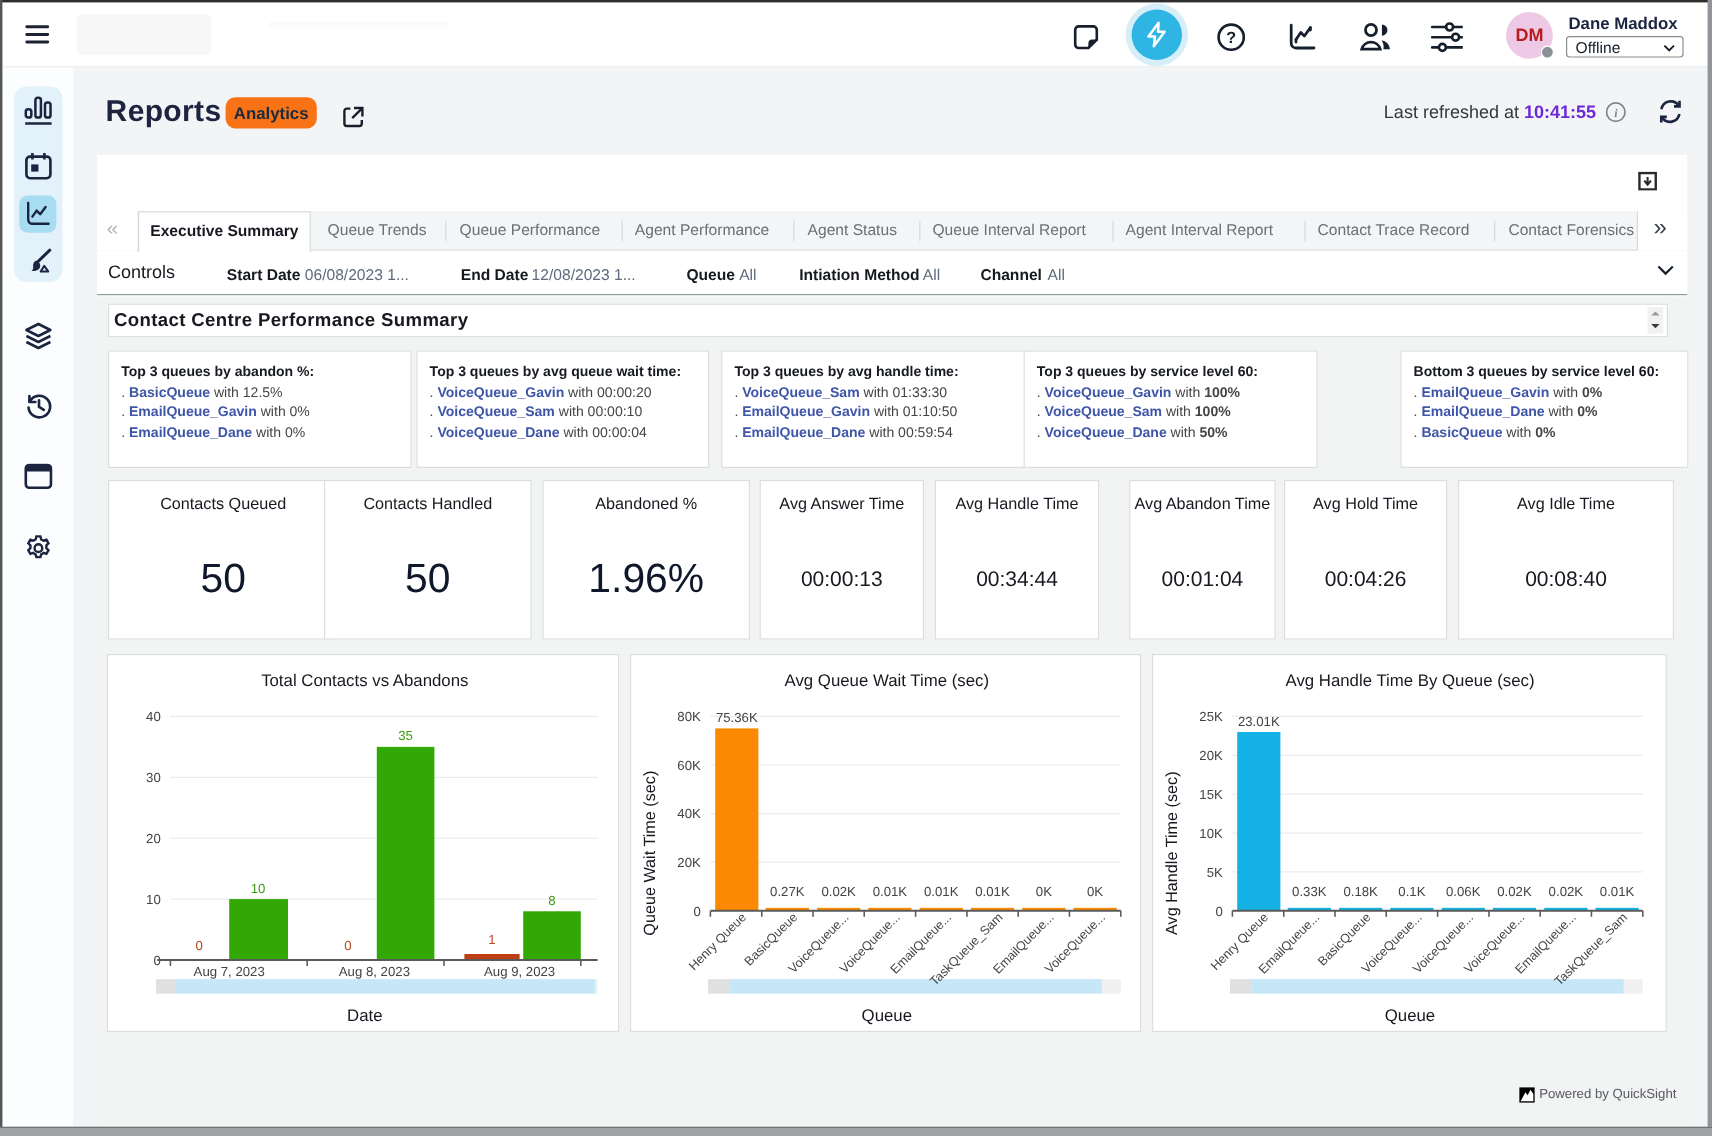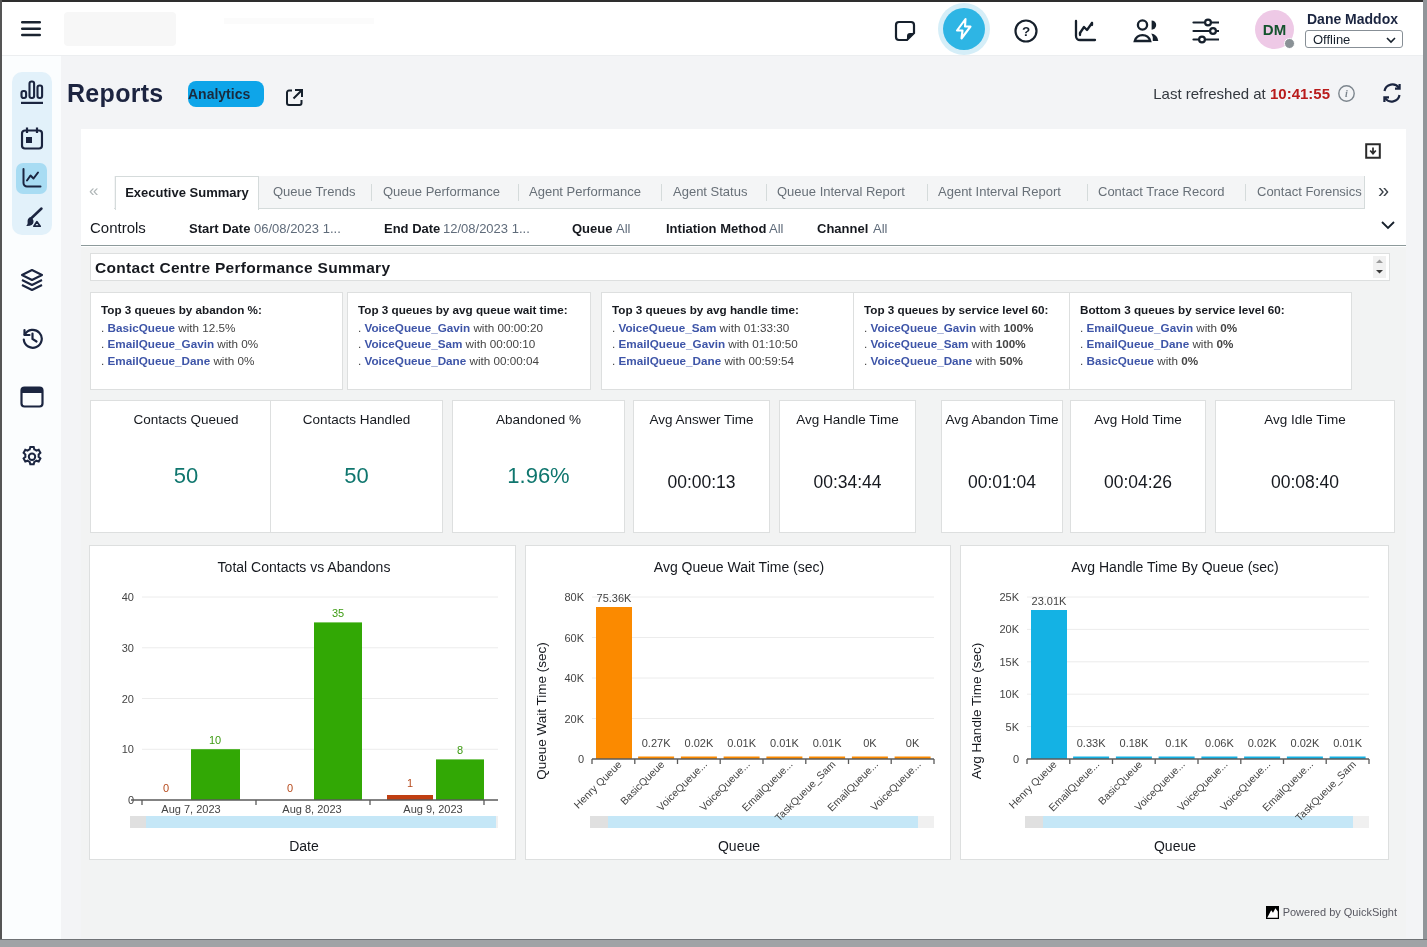--- a/index.html
+++ b/index.html
@@ -13,25 +13,25 @@
 #frame-bottom { position:absolute; left:0; bottom:0; width:1427px; height:8px; background:#a0a3a6; border-top:1px solid #6f7275; z-index:50; }
 
 #topbar { position:absolute; left:2px; top:2px; width:1421px; height:54px; background:#ffffff; z-index:10; border-bottom:1px solid #eceef0; }
 
 #sidebar { position:absolute; left:2px; top:56px; width:59px; height:883px; background:#fbfdfe; z-index:9; }
 #sbgroup { position:absolute; left:10px; top:16px; width:40px; height:163px; background:#e2f1fa; border-radius:10px; }
 .sbicon { position:absolute; left:50%; transform:translateX(-50%); }
 #sbsel { position:absolute; left:14px; top:107px; width:31px; height:31px; background:#a8dcf3; border-radius:7px; }
 
 #main { position:absolute; left:61px; top:56px; width:1345px; height:883px; background:#f3f4f6; }
-#reports-title { position:absolute; left:6px; top:23px; font-size:25px; font-weight:bold; color:#1c2440; letter-spacing:0.3px; }
-#chip { position:absolute; left:127px; top:25px; width:76px; height:26px; background:#0ea5e9; border-radius:8px; line-height:26px; font-size:14px; font-weight:bold; color:#1a2b3e; }
+#reports-title { position:absolute; left:27px; top:23px; font-size:25px; font-weight:bold; color:#1c2440; letter-spacing:0.3px; }
+#chip { position:absolute; left:127px; top:25px; width:76px; height:26px; background:#f97316; border-radius:8px; text-align:center; line-height:26px; font-size:14px; font-weight:bold; color:#1a2b3e; }
 #extlink { position:absolute; left:223px; top:31px; }
 #refreshed { position:absolute; right:76px; top:29px; font-size:15px; color:#33383f; }
-#refreshed b { color:#b91c1c; }
+#refreshed b { color:#6d28d9; }
 #infoicon { position:absolute; right:51px; top:29px; }
 #refreshicon { position:absolute; right:3px; top:26px; }
 
 #panel { position:absolute; left:20px; top:73px; width:1325px; height:809px; background:#ffffff; }
 #dlicon { position:absolute; right:25px; top:14px; }
 #tabrow { position:absolute; left:0; top:47px; width:1325px; height:33px; background:#f4f5f6; border-bottom:1px solid #d5dbdb; }
 .tab { position:absolute; top:0; height:33px; line-height:32px; font-size:13px; color:#687078; white-space:nowrap; }
 .tabsep { position:absolute; top:8px; height:17px; width:1px; background:#d5dbdb; }
 #tab-active { position:absolute; left:34px; top:0; height:34px; z-index:2; width:144px; background:#ffffff; border:1px solid #d5dbdb; border-bottom:none; text-align:center; line-height:32px; font-size:13px; font-weight:bold; color:#16191f; }
 .chev { position:absolute; top:5px; font-size:17px; color:#b0b7b8; }
@@ -46,21 +46,21 @@
 #sumbar .t { position:absolute; left:4px; top:5px; font-size:15.5px; font-weight:bold; letter-spacing:0.3px; color:#16191f; }
 #spinner { position:absolute; right:3px; top:2px; width:13px; height:22px; background:#f1f1f1; }
 
 .box { position:absolute; top:45px; height:98px; background:#fff; border:1px solid #dddfdf; }
 .box .bt { position:absolute; left:10px; top:10px; font-size:11.7px; font-weight:bold; color:#16191f; white-space:nowrap; }
 .box .bi { position:absolute; left:10px; font-size:11.7px; color:#444; white-space:nowrap; }
 .box .bi a { color:#3e55a8; font-weight:bold; text-decoration:none; }
 
 .kpi { position:absolute; top:153px; height:133px; background:#fff; border:1px solid #dddfdf; text-align:center; }
 .kpi .kt { position:absolute; top:11px; width:100%; font-size:13.5px; color:#16191f; }
-.kpi .kvb { position:absolute; top:62px; width:100%; font-size:22px; color:#0f766e; }
+.kpi .kvb { position:absolute; top:62px; width:100%; font-size:34px; color:#0f172a; }
 .kpi .kvs { position:absolute; top:72px; width:100%; font-size:17.5px; line-height:1.05; color:#16191f; }
 
 .chart { position:absolute; top:298px; height:315px; background:#fff; border:1px solid #dddfdf; }
 #footer { position:absolute; right:9px; top:658px; padding-left:0; height:14px; line-height:14px; font-size:11px; color:#585861; }
 svg.icon { display:block; }
 </style>
 </head>
 <body>
 <div id="root">
 
@@ -106,21 +106,21 @@
       <g stroke="#16202c" stroke-width="2.2" stroke-linecap="round">
         <line x1="1.5" y1="4.5" x2="27" y2="4.5"></line>
           <circle cx="16" cy="4.5" r="2.9" fill="#fff"></circle>
         <line x1="1.5" y1="13" x2="27" y2="13"></line>
           <circle cx="21" cy="13" r="2.9" fill="#fff"></circle>
         <line x1="1.5" y1="21.5" x2="27" y2="21.5"></line>
           <circle cx="10" cy="21.5" r="2.9" fill="#fff"></circle>
       </g>
     </svg>
 
-    <div style="position:absolute;left:1253px;top:8px;width:39px;height:39px;border-radius:50%;background:#eec9e6;text-align:center;line-height:39px;font-size:15px;font-weight:bold;color:#14532d;">DM</div>
+    <div style="position:absolute;left:1253px;top:8px;width:39px;height:39px;border-radius:50%;background:#eec9e6;text-align:center;line-height:39px;font-size:15px;font-weight:bold;color:#b91c1c;">DM</div>
     <div style="position:absolute;left:1282px;top:36px;width:11px;height:11px;border-radius:50%;background:#8a9196;border:1.5px solid #fff;"></div>
     <div style="position:absolute;left:1305px;top:9px;font-size:14px;font-weight:bold;color:#1b2540;">Dane Maddox</div>
     <div style="position:absolute;left:1303px;top:28px;width:98px;height:18px;border:1px solid #878f96;border-radius:3px;background:#fff;">
       <span style="position:absolute;left:7px;top:1px;font-size:13px;color:#16202c;text-align:right;">Offline</span>
       <svg class="icon" style="position:absolute;right:6px;top:6px" width="10" height="7" viewBox="0 0 10 7">
           <path d="M1 1 l4 4 4-4" fill="none" stroke="#16202c" stroke-width="1.6"></path>
         </svg>
     </div>
   </div>
 
@@ -268,21 +268,21 @@
           <div class="bi" style="top:28px">. <a>VoiceQueue_Sam</a> with 01:33:30</div>
           <div class="bi" style="top:44px">. <a>EmailQueue_Gavin</a> with 01:10:50</div>
           <div class="bi" style="top:61px">. <a>EmailQueue_Dane</a> with 00:59:54</div>
         </div>
         <div class="box" style="left:772px;width:245px">
           <div class="bt">Top 3 queues by service level 60:</div>
           <div class="bi" style="top:28px">. <a>VoiceQueue_Gavin</a> with <b>100%</b></div>
           <div class="bi" style="top:44px">. <a>VoiceQueue_Sam</a> with <b>100%</b></div>
           <div class="bi" style="top:61px">. <a>VoiceQueue_Dane</a> with <b>50%</b></div>
         </div>
-        <div class="box" style="left:988px;width:283px">
+        <div class="box" style="left:1086px;width:240px">
           <div class="bt">Bottom 3 queues by service level 60:</div>
           <div class="bi" style="top:28px">. <a>EmailQueue_Gavin</a> with <b>0%</b></div>
           <div class="bi" style="top:44px">. <a>EmailQueue_Dane</a> with <b>0%</b></div>
           <div class="bi" style="top:61px">. <a>BasicQueue</a> with <b>0%</b></div>
         </div>
 
         <div class="kpi" style="left:9px;width:192px">
             <div class="kt">Contacts Queued</div>
             <div class="kvb">50</div>
           </div>

